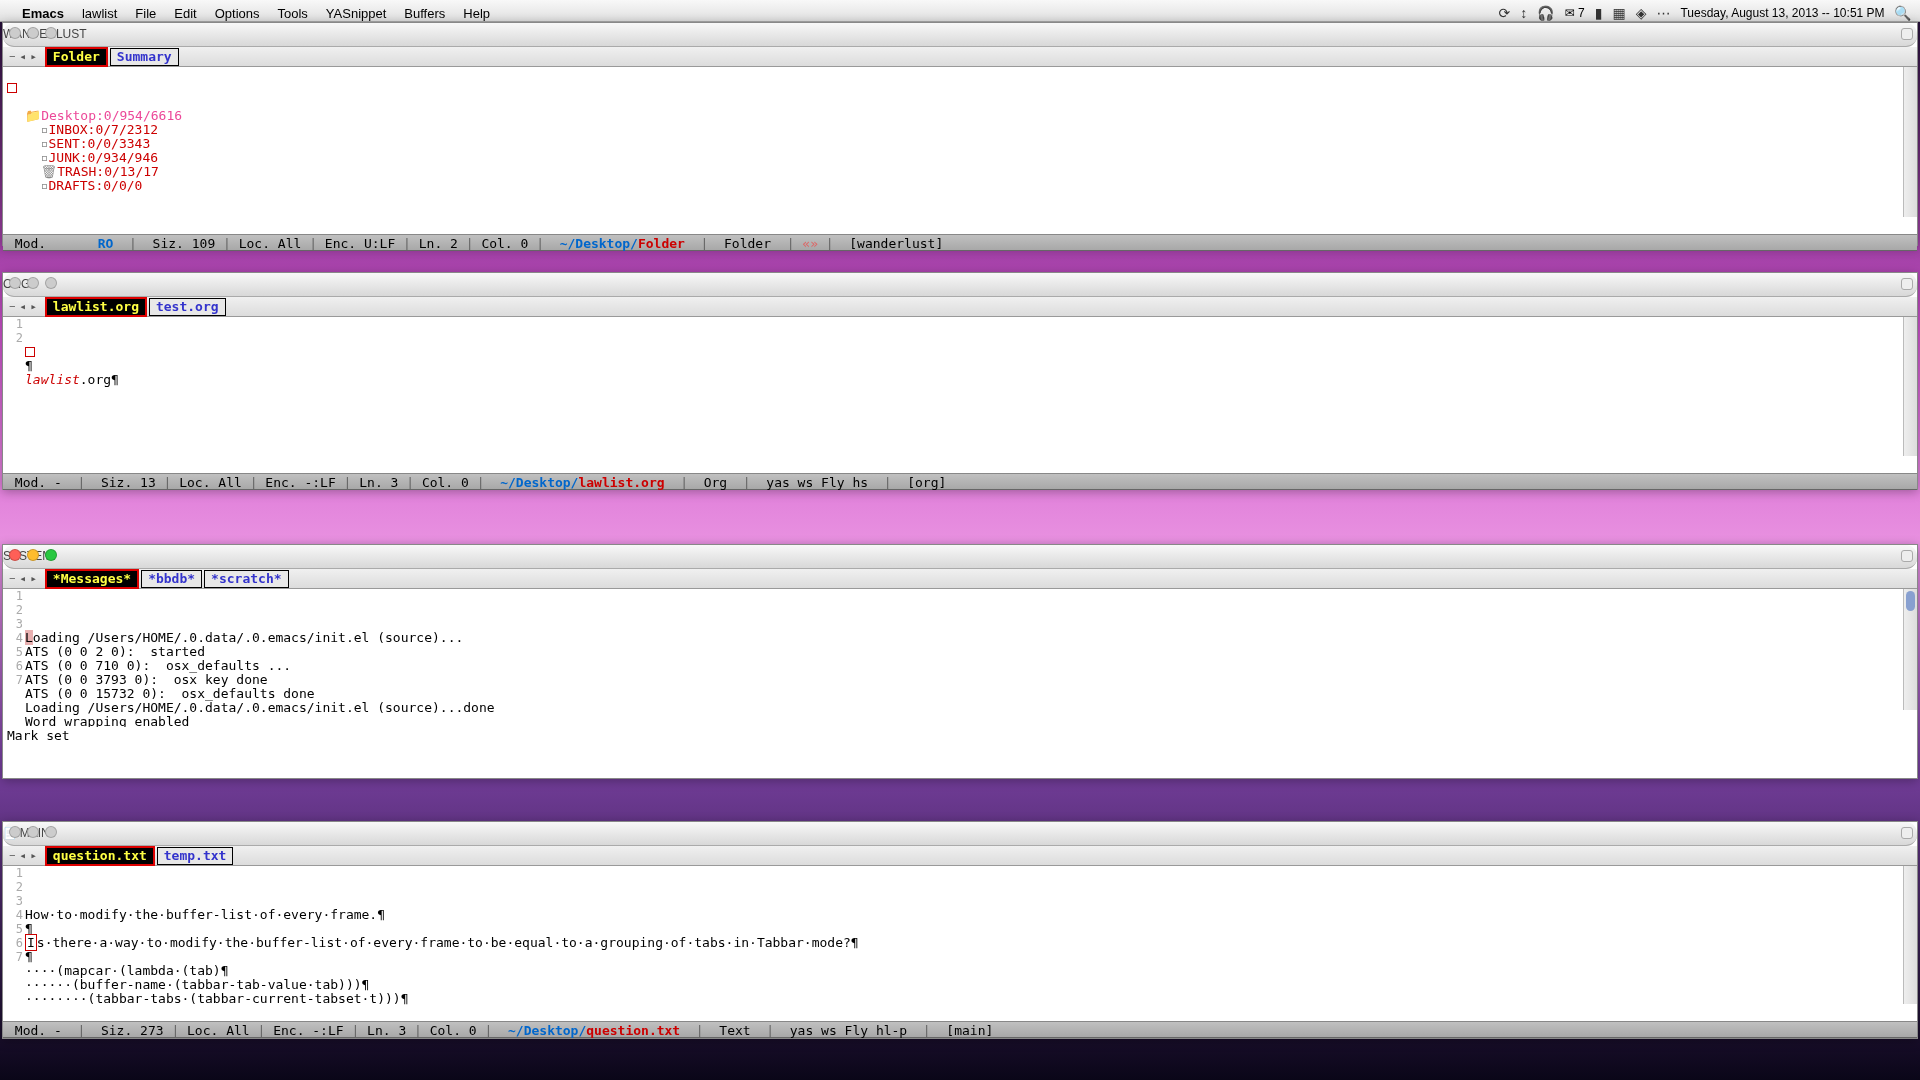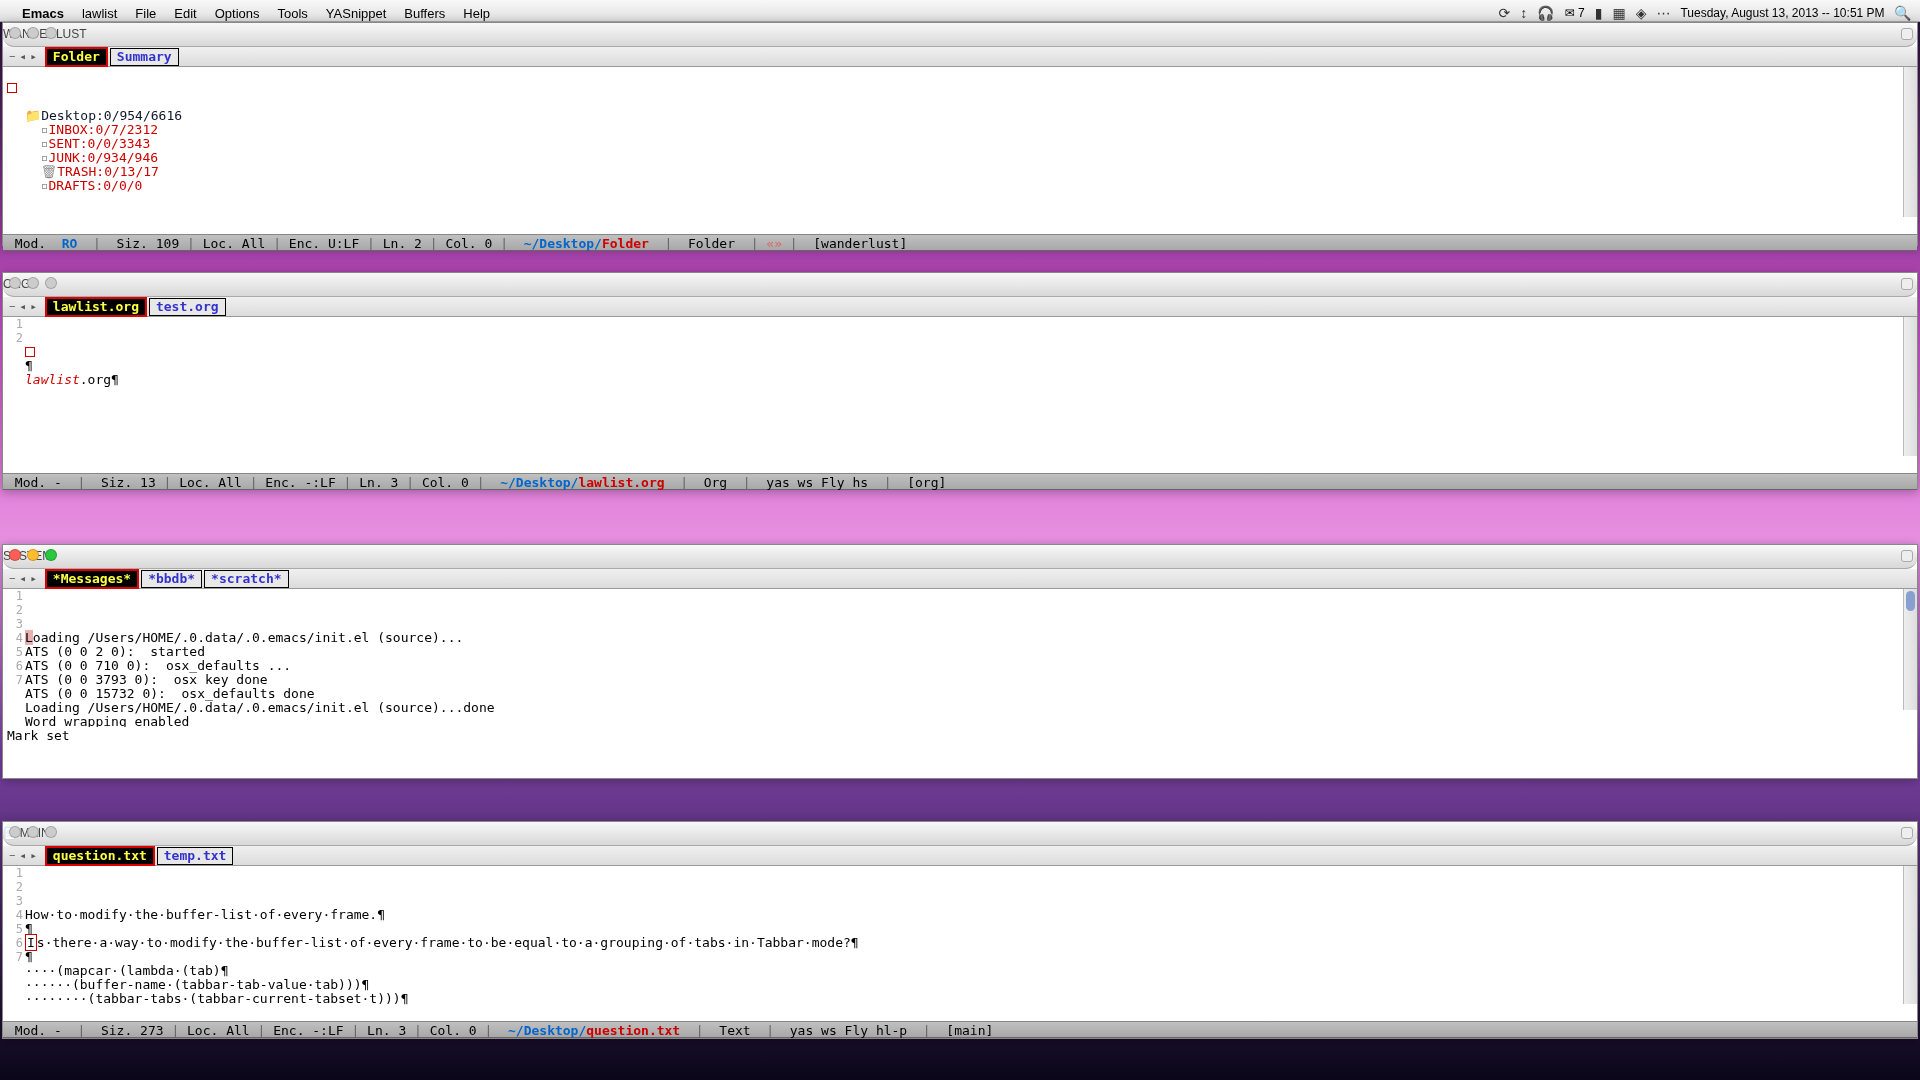--- a/index.html
+++ b/index.html
@@ -99,25 +99,25 @@
     border-bottom: 1px solid #666;
     font-family: Monaco, monospace;
     font-size: 13px;
     line-height: 17px;
     padding: 0 4px;
     white-space: pre;
     color: #000;
   }
   .modeline .sep { color: #666; }
   .ml-red { color: #c00; font-weight: bold; }
-  .ml-blue { color: #06c; font-weight: bold; }
+  .ml-blue { color: #06c; font-weight: bold; margin-left: 36px; }
   .ml-path { color: #06c; font-weight: bold; }
 
   .folder-line { color: #c00; }
-  .folder-root { color: #0f172a; }
+  .folder-root { color: #ec4899; }
   .fringe-red { position:absolute; left:4px; width:10px; height:10px; border:1px solid #c00; }
 
   .org-italic { font-style: italic; color: #c00; }
 
   .active-ml {
     background: #ffffcc;
     border: 2px solid #d00;
     height: 18px;
     line-height: 14px;
   }

